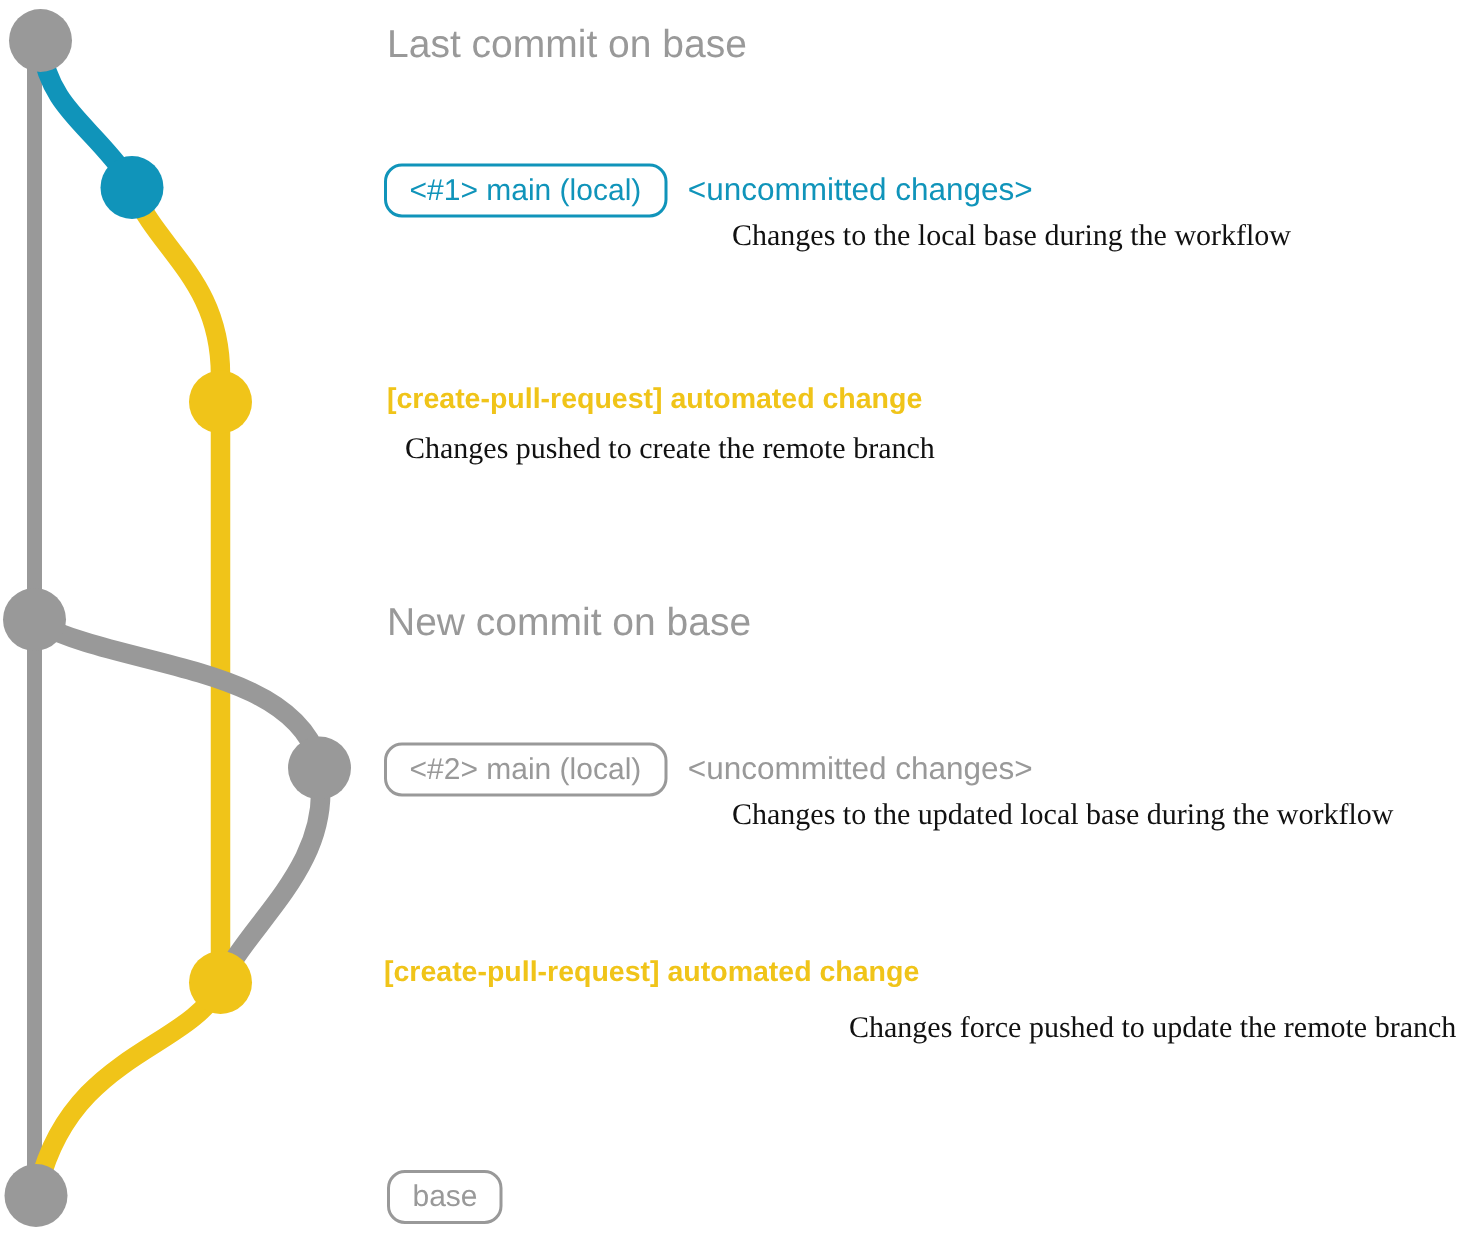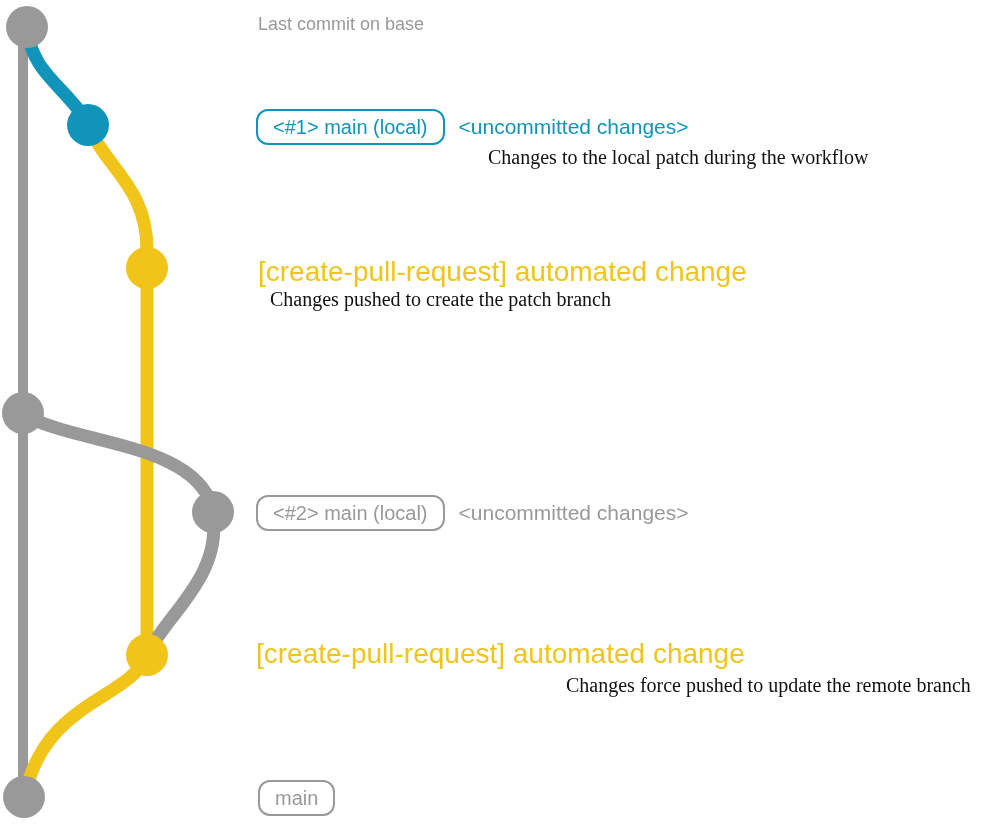--- a/index.html
+++ b/index.html
@@ -22,23 +22,23 @@
   .branch{stroke-width:13;fill:none;stroke-linecap:round;}
   .branch.gray{stroke:var(--gray);}
   .branch.blue{stroke:var(--blue);}
   .branch.yellow{stroke:var(--yellow);}
   .dot.gray{fill:var(--gray);}
   .dot.blue{fill:var(--blue);}
   .dot.yellow{fill:var(--yellow);}
 
   .row{position:absolute;display:flex;align-items:center;gap:14px;white-space:nowrap;}
   .msg{white-space:nowrap;}
-  .msg.gray{color:var(--gray);font-size:18px;}
+  .msg.gray{color:var(--gray);font-size:26px;}
   .msg.blue{color:var(--blue);font-size:21px;}
-  .msg.yellow{color:var(--yellow);font-size:28px;}
+  .msg.yellow{color:var(--yellow);font-size:19px;font-weight:bold;}
   .tag{
     display:inline-block;
     font-size:20px;
     line-height:32px;
     padding:0 15px;
     border:2px solid;
     border-radius:12px;
     white-space:nowrap;
   }
   .tag.blue{color:var(--blue);border-color:var(--blue);}
@@ -72,33 +72,35 @@
     <circle class="dot yellow" cx="147" cy="655" r="21"></circle>
     <circle class="dot gray" cx="24" cy="797" r="21"></circle>
   </svg>
 
   <div class="msg gray" style="position:absolute;left:258px;top:14px;">Last commit on base</div>
 
   <div class="row" style="left:256px;top:109px;">
     <span class="tag blue">&lt;#1&gt; main (local)</span>
     <span class="msg blue">&lt;uncommitted changes&gt;</span>
   </div>
-  <div class="desc" style="left:488px;top:146px;">Changes to the local patch during the workflow</div>
+  <div class="desc" style="left:488px;top:146px;">Changes to the local base during the workflow</div>
 
   <div class="msg yellow" style="position:absolute;left:258px;top:256px;">[create-pull-request] automated change</div>
-  <div class="desc" style="left:270px;top:288px;">Changes pushed to create the patch branch</div>
+  <div class="desc" style="left:270px;top:288px;">Changes pushed to create the remote branch</div>
 
+  <div class="msg gray" style="position:absolute;left:258px;top:399px;">New commit on base</div>
 
   <div class="row" style="left:256px;top:495px;">
     <span class="tag gray">&lt;#2&gt; main (local)</span>
     <span class="msg gray" style="font-size:21px;">&lt;uncommitted changes&gt;</span>
   </div>
+  <div class="desc" style="left:488px;top:532px;">Changes to the updated local base during the workflow</div>
 
   <div class="row" style="left:256px;top:638px;">
     <span class="msg yellow">[create-pull-request] automated change</span>
   </div>
   <div class="desc" style="left:566px;top:674px;">Changes force pushed to update the remote branch</div>
 
   <div class="row" style="left:258px;top:780px;">
-    <span class="tag gray">main</span>
+    <span class="tag gray">base</span>
   </div>
 
 </div>
 
 </body></html>

